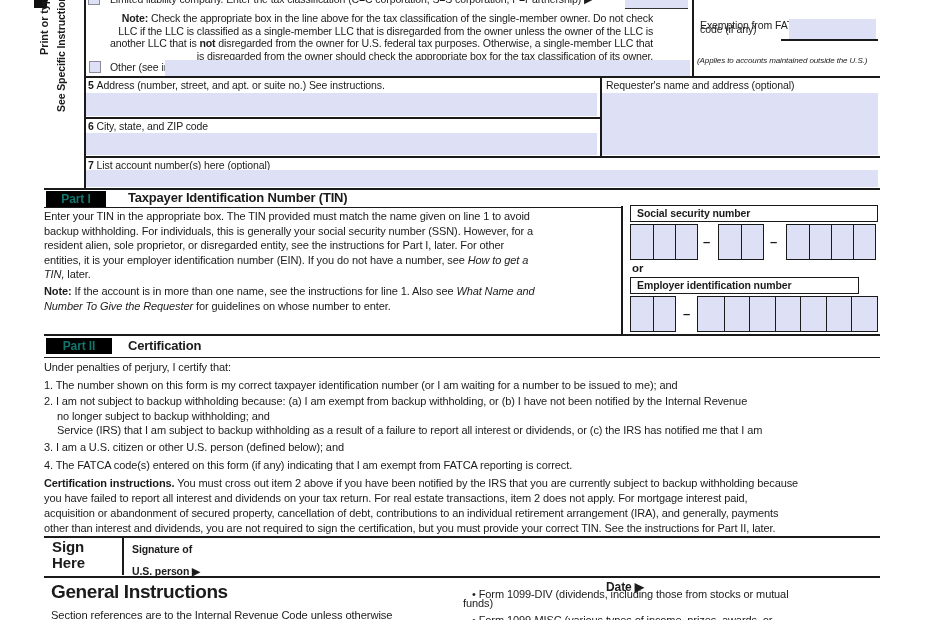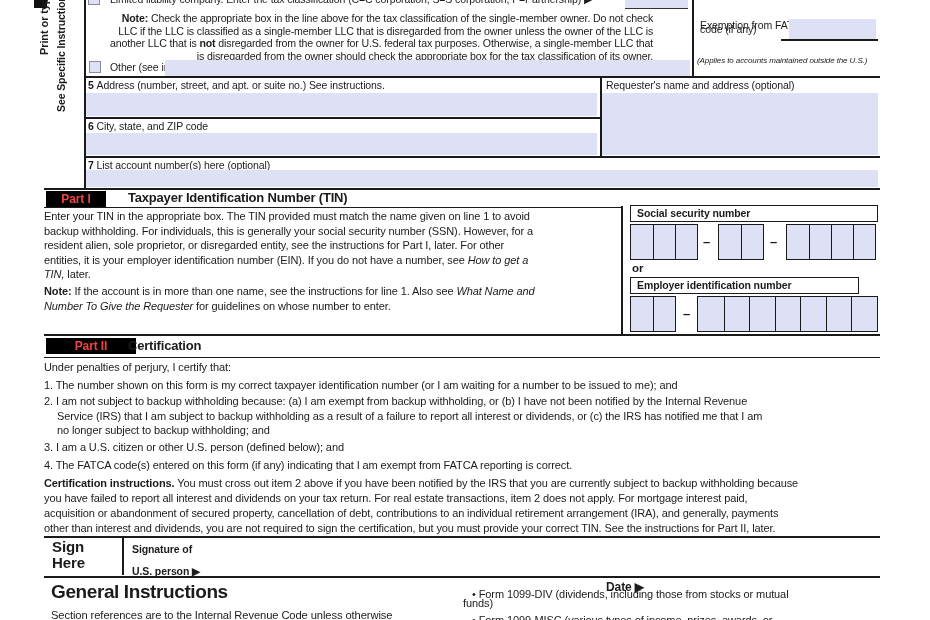--- a/index.html
+++ b/index.html
@@ -9,21 +9,21 @@
   }
   .abs{position:absolute;}
   .nw{white-space:nowrap;}
   .b{font-weight:bold;}
   .i{font-style:italic;}
   .hr{position:absolute;background:#1a1a1a;}
   .vr{position:absolute;background:#1a1a1a;}
   .field{position:absolute;background:#dee1f6;}
   .cb{position:absolute;width:12px;height:12px;background:#dee1f6;border:1px solid #8a8a9b;box-sizing:border-box;}
   .lab{font-size:10.5px;}
-  .badge{position:absolute;background:#000;color:#ef4444;font-weight:bold;font-size:12px;
+  .badge{position:absolute;background:#000;color:#0f766e;font-weight:bold;font-size:12px;
          padding:1px 0 0 0;text-align:center;height:15px;line-height:14px;}
   .ptitle{position:absolute;font-weight:bold;font-size:13px;letter-spacing:-0.2px;}
   .bodyline{white-space:nowrap;line-height:14.5px;}
   .hdrbox{position:absolute;background:#fff;border:1.5px solid #1a1a1a;box-sizing:border-box;
           font-weight:bold;font-size:10.5px;line-height:13px;padding:1px 0 0 6px;}
   .cellgroup{position:absolute;display:flex;border:1.5px solid #1a1a1a;background:#dee1f6;box-sizing:border-box;}
   .cell{width:22px;height:34px;border-left:1px solid #1a1a1a;box-sizing:border-box;}
   .cell:first-child{border-left:none;}
   .cell.w25{width:25.5px;}
   .dash{position:absolute;font-weight:bold;font-size:13px;}
@@ -129,30 +129,30 @@
     <div class="cell w25"></div>
     <div class="cell w25"></div>
     <div class="cell w25"></div>
     <div class="cell w25"></div>
     <div class="cell w25"></div>
     <div class="cell w25"></div>
     <div class="cell w25"></div>
   </div>
 
   <div class="hr" style="left:44px;top:333.5px;width:836px;height:2px;"></div>
-  <div class="badge" style="left:46px;top:338px;width:90px;">Part II</div>
+  <div class="badge" style="left:46px;top:338px;width:66px;">Part II</div>
   <div class="ptitle" style="left:128px;top:338px;">Certification</div>
   <div class="hr" style="left:44px;top:356.5px;width:836px;height:1.5px;"></div>
 
   <div class="abs nw" style="left:44px;top:361px;">Under penalties of perjury, I certify that:</div>
   <div class="abs nw" style="left:44px;top:379px;">1. The number shown on this form is my correct taxpayer identification number (or I am waiting for a number to be issued to me); and</div>
   <div class="abs" style="left:44px;top:394px;">
     <div class="bodyline">2. I am not subject to backup withholding because: (a) I am exempt from backup withholding, or (b) I have not been notified by the Internal Revenue</div>
+    <div class="bodyline" style="padding-left:13px;">no longer subject to backup withholding; and</div>
     <div class="bodyline" style="padding-left:13px;">Service (IRS) that I am subject to backup withholding as a result of a failure to report all interest or dividends, or (c) the IRS has notified me that I am</div>
-    <div class="bodyline" style="padding-left:13px;">no longer subject to backup withholding; and</div>
   </div>
   <div class="abs nw" style="left:44px;top:441px;">3. I am a U.S. citizen or other U.S. person (defined below); and</div>
   <div class="abs nw" style="left:44px;top:459px;">4. The FATCA code(s) entered on this form (if any) indicating that I am exempt from FATCA reporting is correct.</div>
 
   <div class="abs" style="left:44px;top:476px;line-height:15px;">
     <div class="nw"><span class="b">Certification instructions.</span><span> You must cross out item 2 above if you have been notified by the IRS that you are currently subject to backup withholding because</span></div>
     <div class="nw">you have failed to report all interest and dividends on your tax return. For real estate transactions, item 2 does not apply. For mortgage interest paid,</div>
     <div class="nw">acquisition or abandonment of secured property, cancellation of debt, contributions to an individual retirement arrangement (IRA), and generally, payments</div>
     <div class="nw">other than interest and dividends, you are not required to sign the certification, but you must provide your correct TIN. See the instructions for Part II, later.</div>
   </div>

